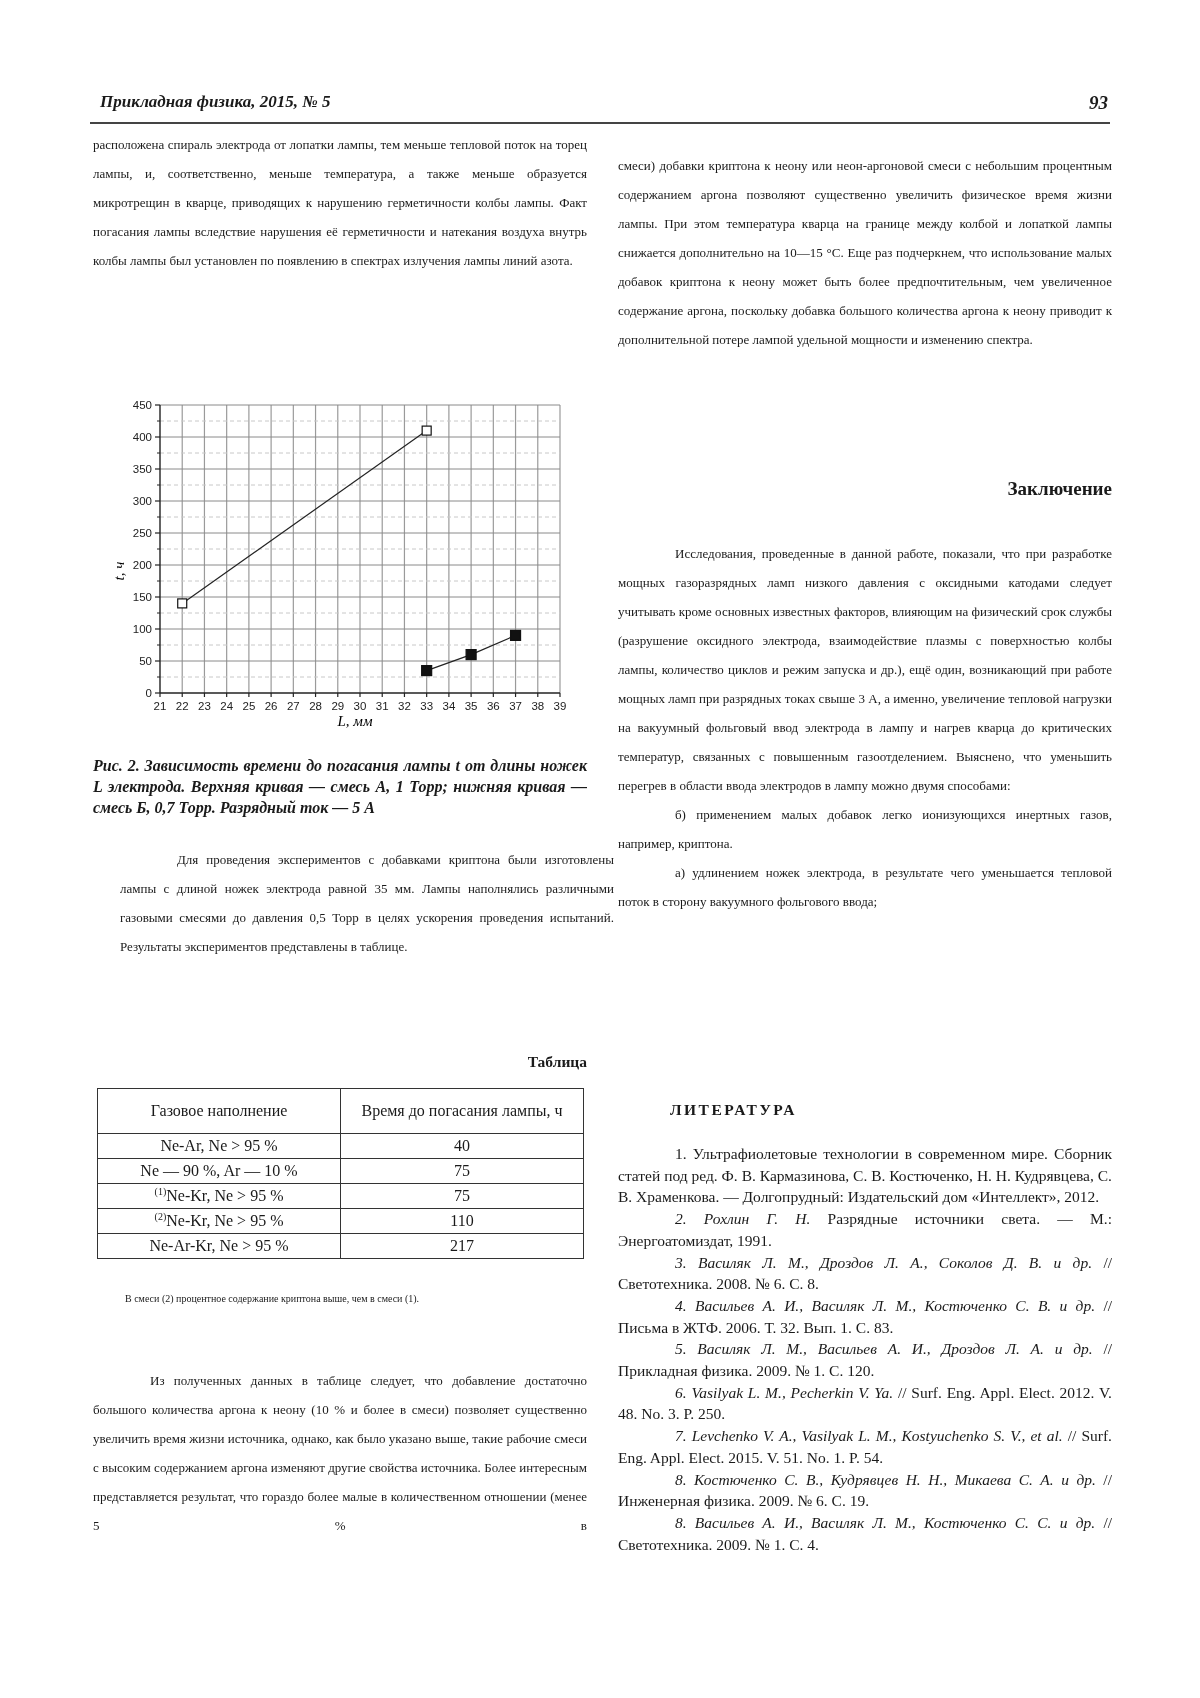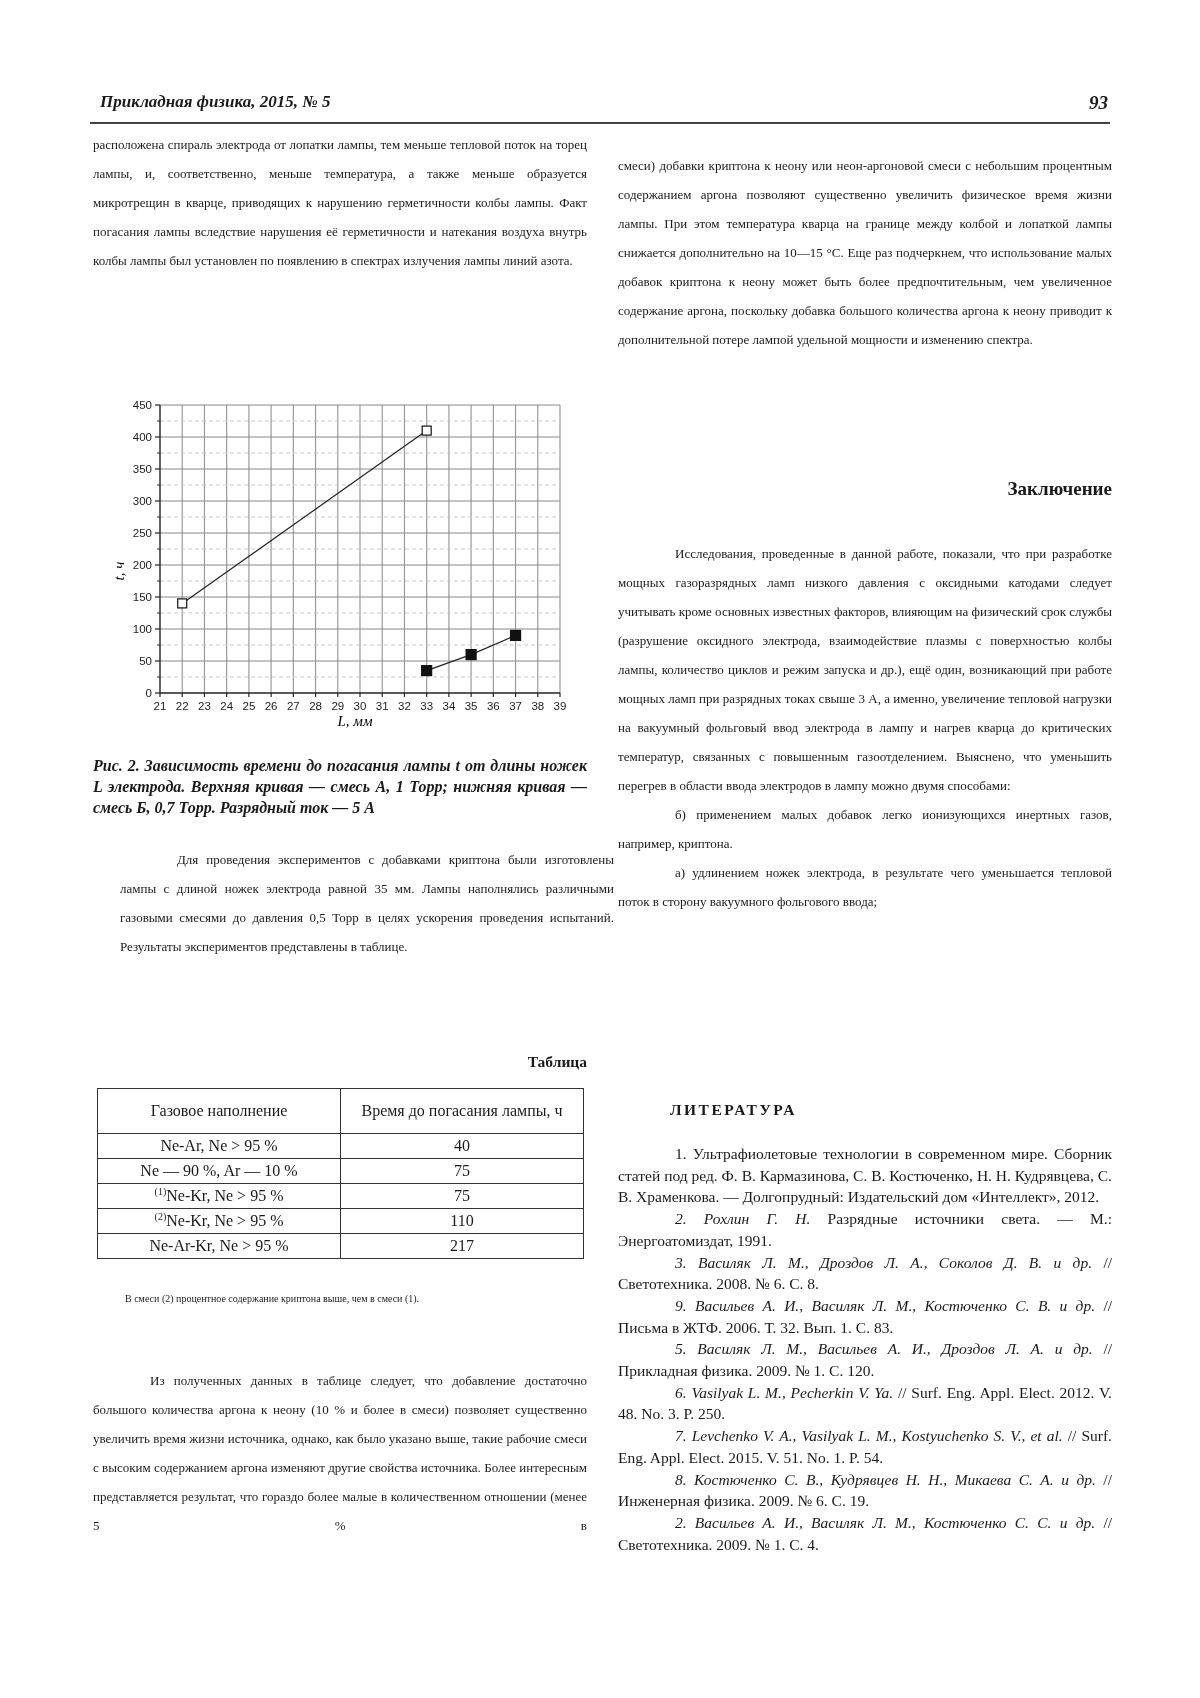--- a/index.html
+++ b/index.html
@@ -236,19 +236,19 @@
   <p class="indent">б) применением малых добавок легко ионизующихся инертных газов, например, криптона.</p>
   <p class="indent">а) удлинением ножек электрода, в результате чего уменьшается тепловой поток в сторону вакуумного фольгового ввода;</p>
 </div>
 
 <div class="lit-title">ЛИТЕРАТУРА</div>
 
 <div class="refs">
   <p><i></i><span>1. Ультрафиолетовые технологии в современном мире. Сборник статей под ред. Ф. В. Кармазинова, С. В. Костюченко, Н. Н. Кудрявцева, С. В. Храменкова. — Долгопрудный: Издательский дом «Интеллект», 2012.</span></p>
   <p><i>2. Рохлин Г. Н.</i><span> Разрядные источники света. — М.: Энергоатомиздат, 1991.</span></p>
   <p><i>3. Василяк Л. М., Дроздов Л. А., Соколов Д. В. и др.</i><span> // Светотехника. 2008. № 6. С. 8.</span></p>
-  <p><i>9. Васильев А. И., Василяк Л. М., Костюченко С. В. и др.</i><span> // Письма в ЖТФ. 2006. Т. 32. Вып. 1. С. 83.</span></p>
+  <p><i>4. Васильев А. И., Василяк Л. М., Костюченко С. В. и др.</i><span> // Письма в ЖТФ. 2006. Т. 32. Вып. 1. С. 83.</span></p>
   <p><i>5. Василяк Л. М., Васильев А. И., Дроздов Л. А. и др.</i><span> // Прикладная физика. 2009. № 1. С. 120.</span></p>
   <p><i>6. Vasilyak L. M., Pecherkin V. Ya.</i><span> // Surf. Eng. Appl. Elect. 2012. V. 48. No. 3. P. 250.</span></p>
   <p><i>7. Levchenko V. A., Vasilyak L. M., Kostyuchenko S. V., et al.</i><span> // Surf. Eng. Appl. Elect. 2015. V. 51. No. 1. P. 54.</span></p>
   <p><i>8. Костюченко С. В., Кудрявцев Н. Н., Микаева С. А. и др.</i><span> // Инженерная физика. 2009. № 6. С. 19.</span></p>
-  <p><i>2. Васильев А. И., Василяк Л. М., Костюченко С. С. и др.</i><span> // Светотехника. 2009. № 1. С. 4.</span></p>
+  <p><i>8. Васильев А. И., Василяк Л. М., Костюченко С. С. и др.</i><span> // Светотехника. 2009. № 1. С. 4.</span></p>
 </div>
 
 </body></html>

